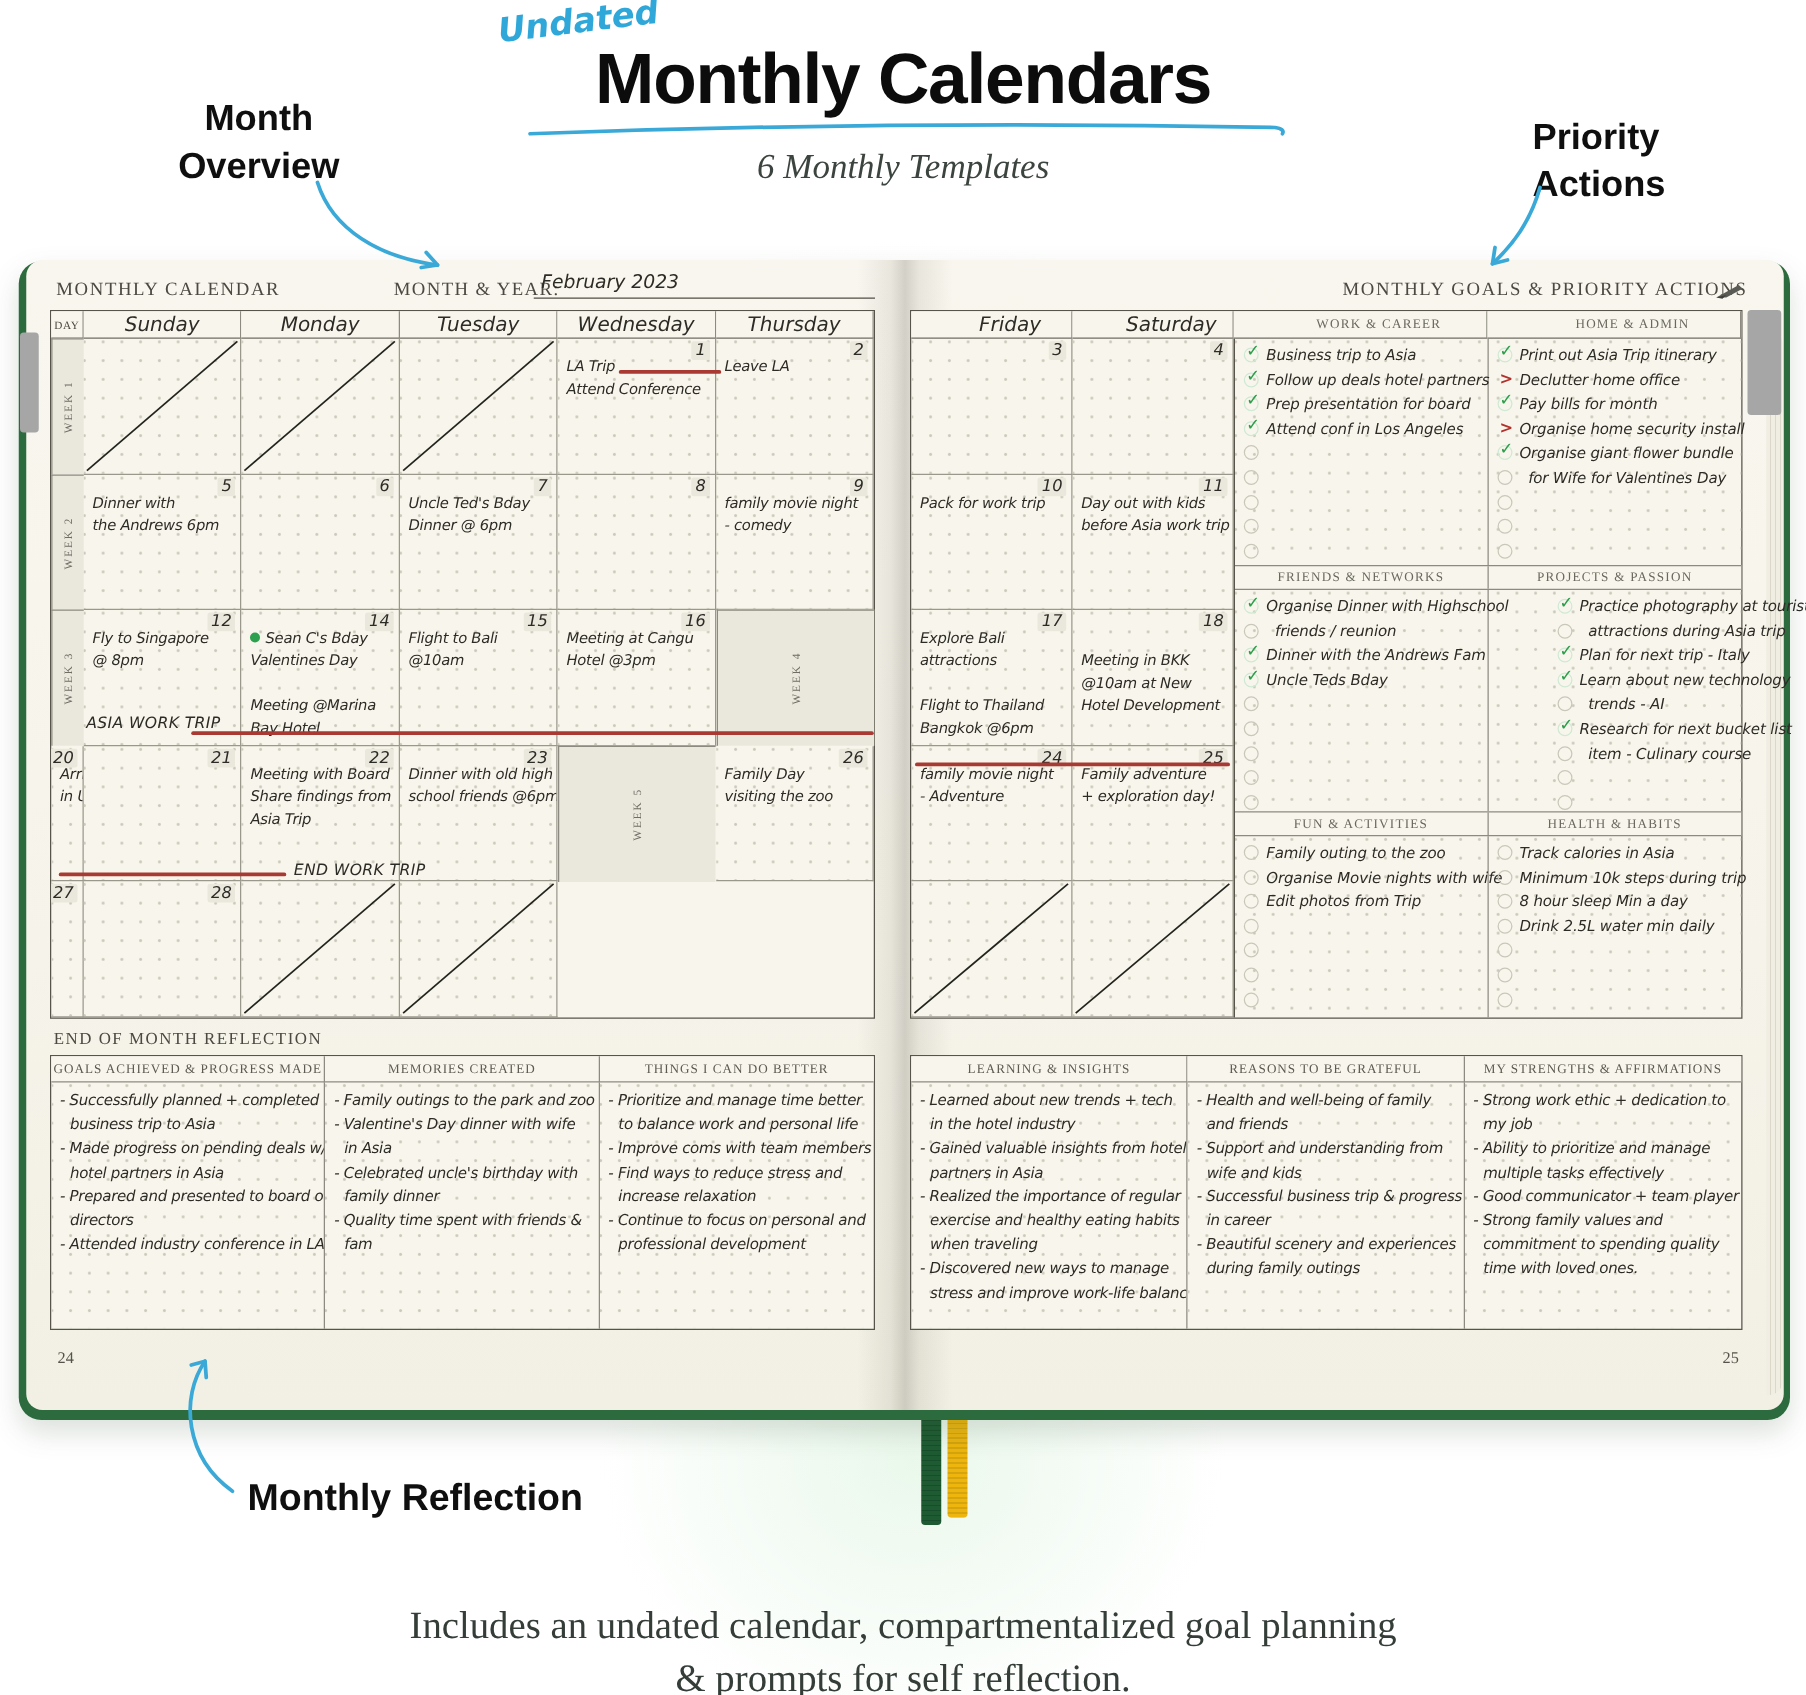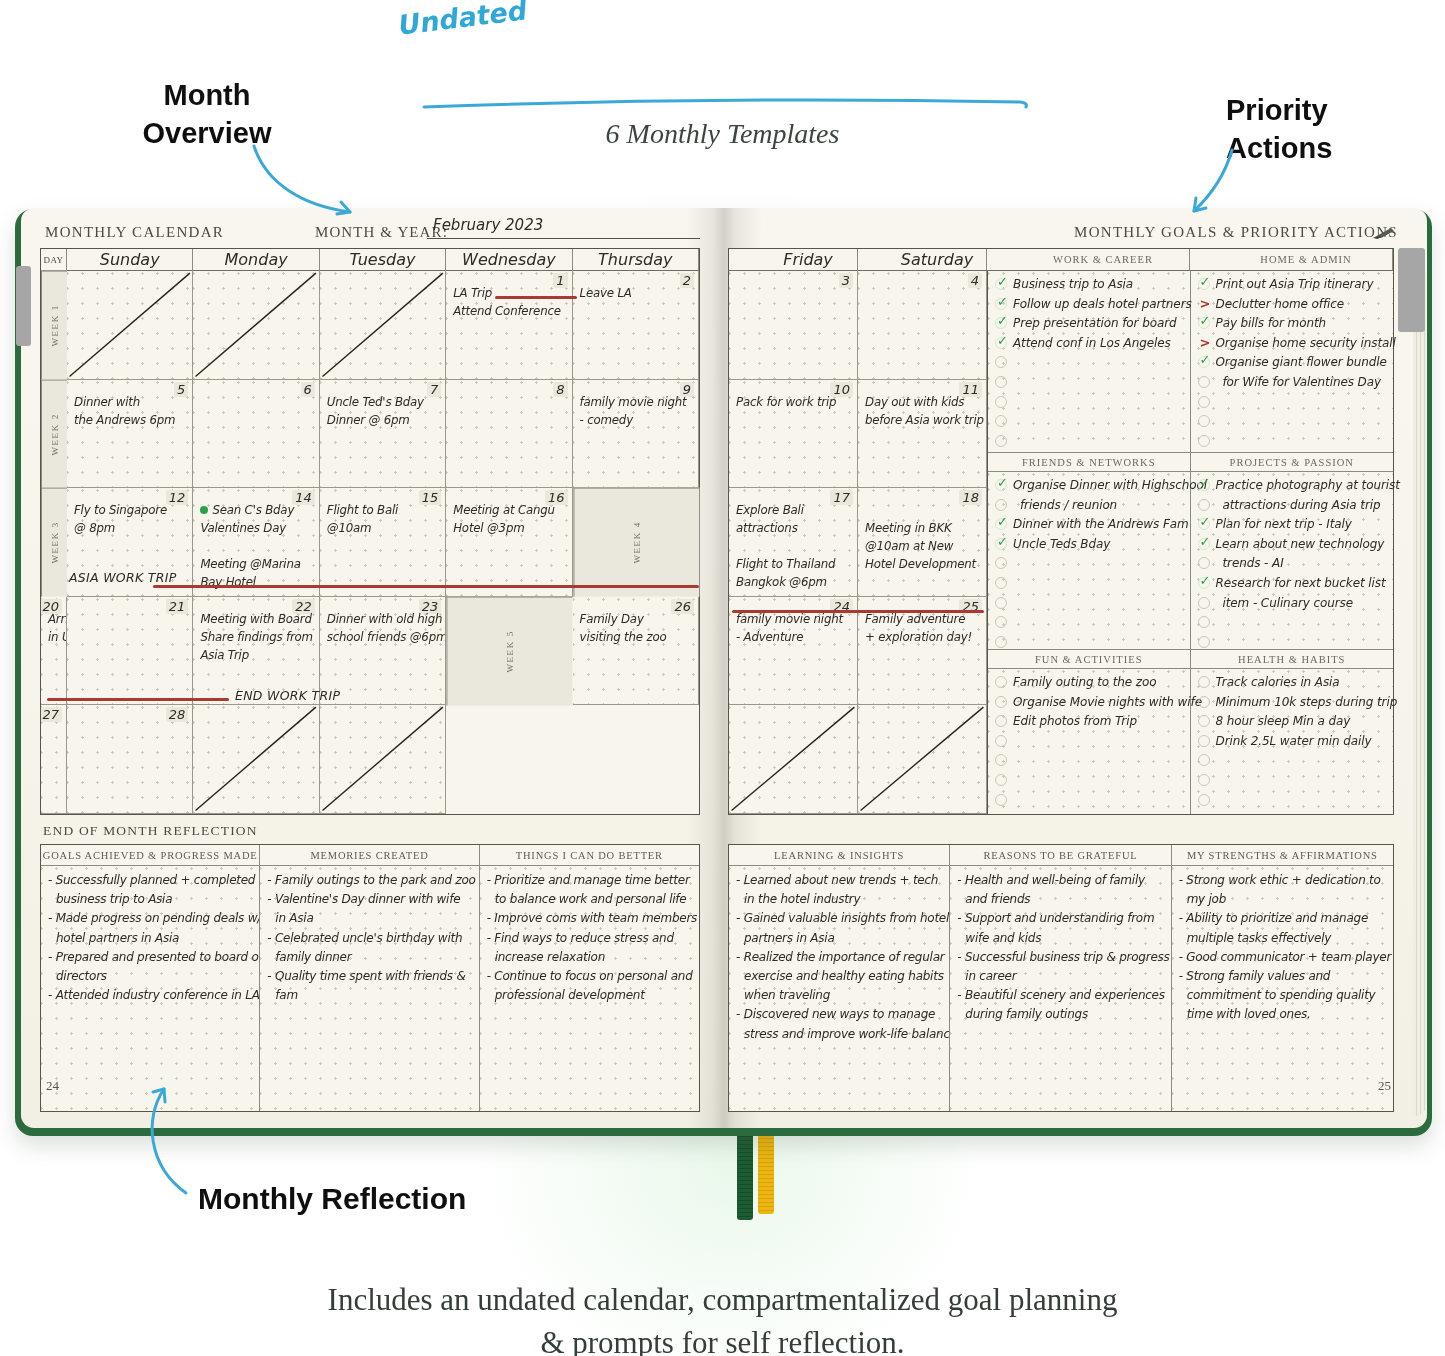--- a/index.html
+++ b/index.html
@@ -108,38 +108,38 @@
     display:grid;grid-template-columns:repeat(2,1fr);grid-template-rows:repeat(5,1fr);}
   #goals{position:absolute;left:258px;right:0;top:22px;bottom:0;display:flex;flex-direction:column;
     border-left:1px solid var(--grid-dark);}
   .gstrip{height:20px;display:flex;background:var(--cream2);
     border-top:1px solid var(--grid-mid);border-bottom:1px solid var(--grid-mid);}
   .gstitle{width:50%;display:flex;align-items:center;justify-content:center;
     font-family:"Liberation Serif",serif;font-size:10.5px;letter-spacing:1px;color:#6b695f;}
   .gstitle:first-child{border-right:1px solid var(--grid-mid);}
   .gbody{display:flex;}
   .gbody.s0{height:181px;}
-  .gbody.s1{height:177px;}
+  .gbody.s1{height:177px;gap:48px;}
   .gbody.s2{flex:1;}
   .gcol{width:50%;padding:4px 4px 0 5px;}
   .gcol:first-child{border-right:1px solid var(--grid-mid);}
   .gitem{display:flex;gap:6px;height:19.6px;align-items:flex-start;padding-left:2px;}
   .mark{flex:0 0 12px;width:12px;height:12px;border-radius:50%;border:1px solid #c9c7ba;margin-top:3px;position:relative;}
   .mark.check{border-color:#cfe9d4;}
   .mark.check::after{content:"\2713";position:absolute;left:1px;top:-5px;
     font:700 13px "DejaVu Sans",sans-serif;font-style:normal;color:var(--check-green);}
   .mark.arrow{border-color:transparent;}
   .mark.arrow::after{content:">";position:absolute;left:1px;top:-3px;
     font:700 13px "DejaVu Sans",sans-serif;color:var(--marker-red);}
   .gt{font-size:12px;line-height:19px;letter-spacing:-.1px;white-space:nowrap;}
   .gt.cont{margin-left:7px;}
 
   
   .ref-title{position:absolute;left:22px;top:615px;font-size:13.5px;letter-spacing:1.2px;}
-  .ref{position:absolute;top:636px;width:660px;height:268px;display:grid;
+  .ref{position:absolute;top:636px;width:660px;height:220px;display:grid;
     grid-template-columns:repeat(3,1fr);grid-template-rows:21px 1fr;
     border:1.5px solid var(--grid-dark);background:var(--cream2);}
   #left-reflection{left:19px;}
   #right-reflection{left:707px;width:666px;}
   .rhead{display:flex;align-items:center;justify-content:center;font-family:"Liberation Serif",serif;
     font-size:10.5px;letter-spacing:.8px;color:#5c5a52;border-bottom:1px solid var(--grid-mid);
     border-right:1px solid var(--grid-mid);background:var(--cream2);}
   .rhead:nth-child(3){border-right:none;}
   .rbody{border-right:1px solid var(--grid-mid);padding:5px 5px 0 7px;overflow:hidden;}
   .rbody:last-child{border-right:none;}
@@ -151,20 +151,21 @@
   .arrows path{fill:none;stroke:#3aa9d8;stroke-width:3;stroke-linecap:round;}
   .swoosh{fill:none;stroke:var(--underline-green);stroke-width:9;stroke-linecap:round;}
 </style>
 </head>
 <body>
 
 <div class="stage">
   <div class="glow"></div>
 
   <div class="undated hand">Undated</div>
+  <div class="big-title">Monthly Calendars</div>
   <div class="subtitle">6 Monthly Templates</div>
   <div class="side-label mo-label">
     <div>Month</div>
     <div>Overview</div>
   </div>
   <div class="side-label pa-label">
     <div>Priority</div>
     <div>Actions</div>
   </div>
   <div class="mr-label">Monthly Reflection</div>

